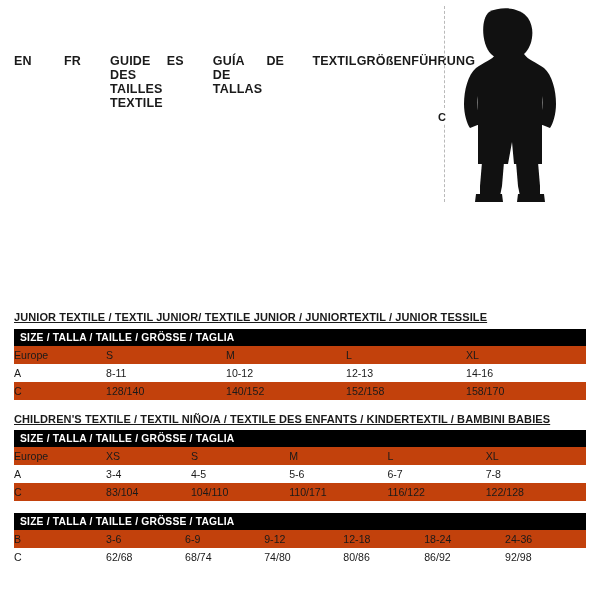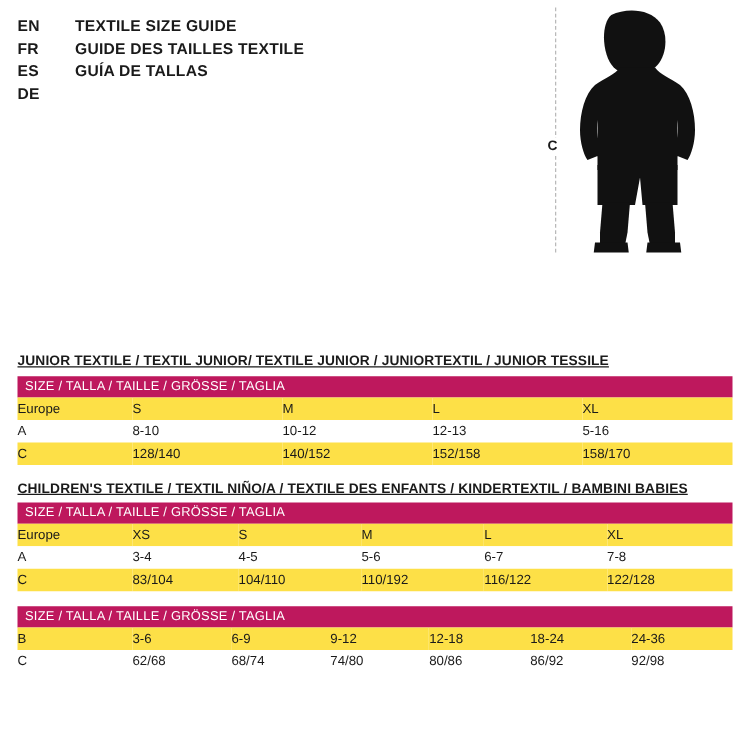--- a/index.html
+++ b/index.html
@@ -18,23 +18,24 @@
     position: relative;
     width: 600px;
     height: 600px;
     box-sizing: border-box;
     padding: 14px 14px 8px 14px;
   }
 
   
   .header {
     display: flex;
-    flex-direction: column;
+    flex-direction: row;
     gap: 4px;
     width: 430px;
+    margin-top: 40px;
   }
   .lang-row {
     display: flex;
     align-items: baseline;
     font-size: 12.5px;
     letter-spacing: 0.2px;
   }
   .lang-code {
     width: 46px;
     flex: 0 0 46px;
@@ -90,58 +91,58 @@
   table.sizes {
     width: 100%;
     border-collapse: collapse;
     font-size: 10.6px;
   }
   table.sizes td {
     padding: 3px 0 3px 0;
     vertical-align: middle;
   }
   tr.band td {
-    background: #be185d;
+    background: #000000;
     color: #ffffff;
-    font-weight: 400;
+    font-weight: 700;
     padding: 3px 0 3px 6px;
     font-size: 10.3px;
     letter-spacing: 0.2px;
   }
   tr.shaded td {
-    background: #fde047;
+    background: #c2410c;
   }
   tr.plain td {
     background: #ffffff;
   }
   td.first {
     padding-left: 6px;
     width: 92px;
   }
 </style>
 </head>
 <body>
 
 <div class="page">
 
   <div class="header">
     <div class="lang-row">
       <span class="lang-code">EN</span>
-      <span class="lang-title">TEXTILE SIZE GUIDE</span>
     </div>
     <div class="lang-row">
       <span class="lang-code">FR</span>
       <span class="lang-title">GUIDE DES TAILLES TEXTILE</span>
     </div>
     <div class="lang-row">
       <span class="lang-code">ES</span>
       <span class="lang-title">GUÍA DE TALLAS</span>
     </div>
     <div class="lang-row">
       <span class="lang-code">DE</span>
+      <span class="lang-title">TEXTILGRÖßENFÜHRUNG</span>
     </div>
   </div>
 
   <div class="figure">
     <div class="dashed-line"></div>
     <div class="c-label">C</div>
     <svg class="fig-svg" width="110" height="196" viewBox="0 0 110 196">
       <g fill="#111111">
 
         <path d="M33 4 C45 -2 64 -1 72 10 C79 20 77 36 70 44 C62 53 43 54 35 46 C26 37 24 12 33 4 Z"></path>
@@ -174,24 +175,24 @@
           </tr>
           <tr class="shaded">
             <td class="first">Europe</td>
             <td>S</td>
             <td>M</td>
             <td>L</td>
             <td>XL</td>
           </tr>
           <tr class="plain">
             <td class="first">A</td>
-            <td>8-10</td>
+            <td>8-11</td>
             <td>10-12</td>
             <td>12-13</td>
-            <td>5-16</td>
+            <td>14-16</td>
           </tr>
           <tr class="shaded">
             <td class="first">C</td>
             <td>128/140</td>
             <td>140/152</td>
             <td>152/158</td>
             <td>158/170</td>
           </tr>
         </tbody>
       </table>
@@ -217,21 +218,21 @@
             <td>3-4</td>
             <td>4-5</td>
             <td>5-6</td>
             <td>6-7</td>
             <td>7-8</td>
           </tr>
           <tr class="shaded">
             <td class="first">C</td>
             <td>83/104</td>
             <td>104/110</td>
-            <td>110/192</td>
+            <td>110/171</td>
             <td>116/122</td>
             <td>122/128</td>
           </tr>
         </tbody>
       </table>
     </div>
 
     <div class="section">
       <table class="sizes">
         <tbody>

